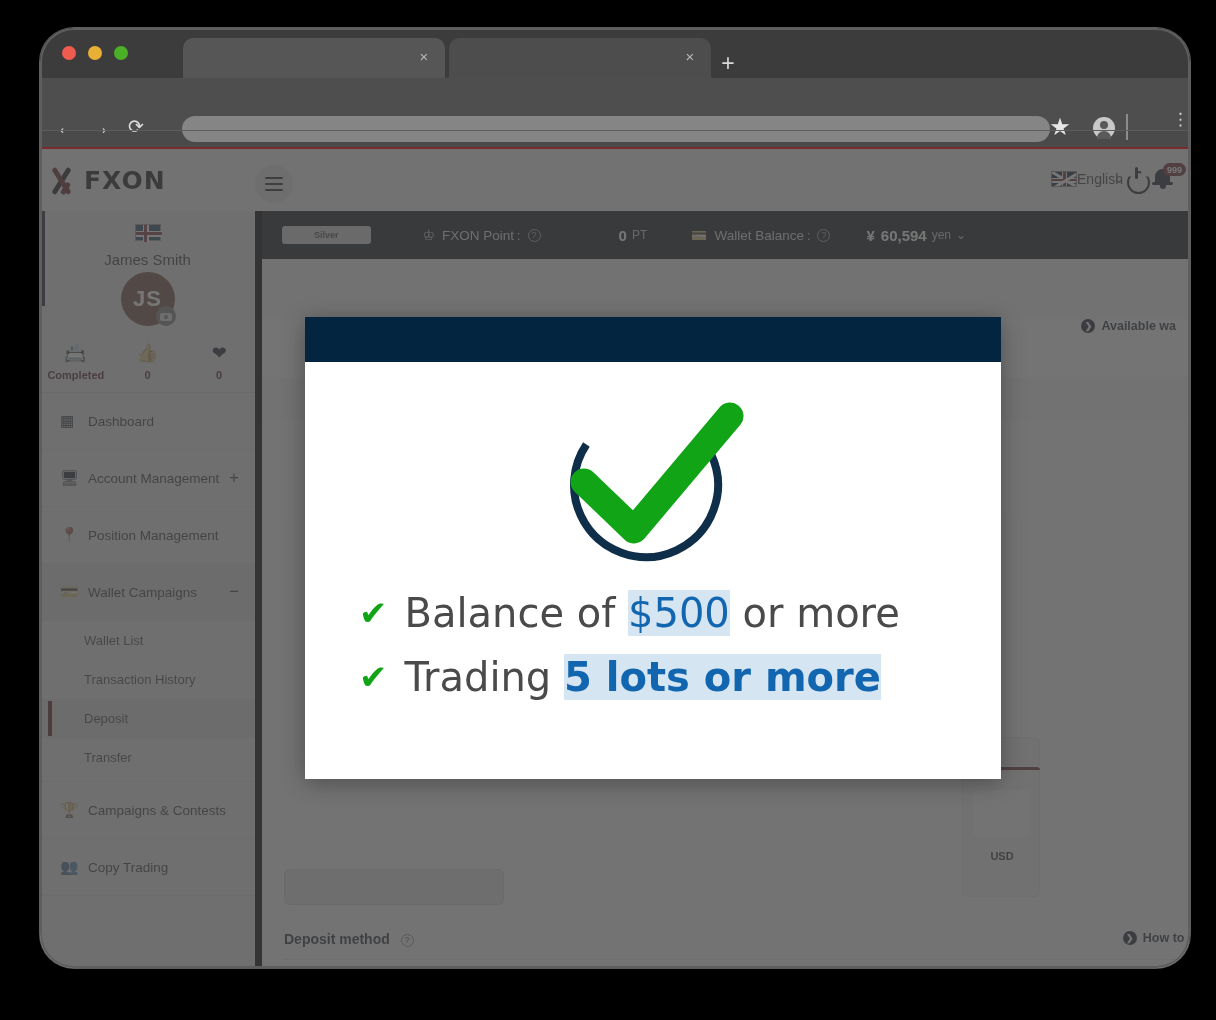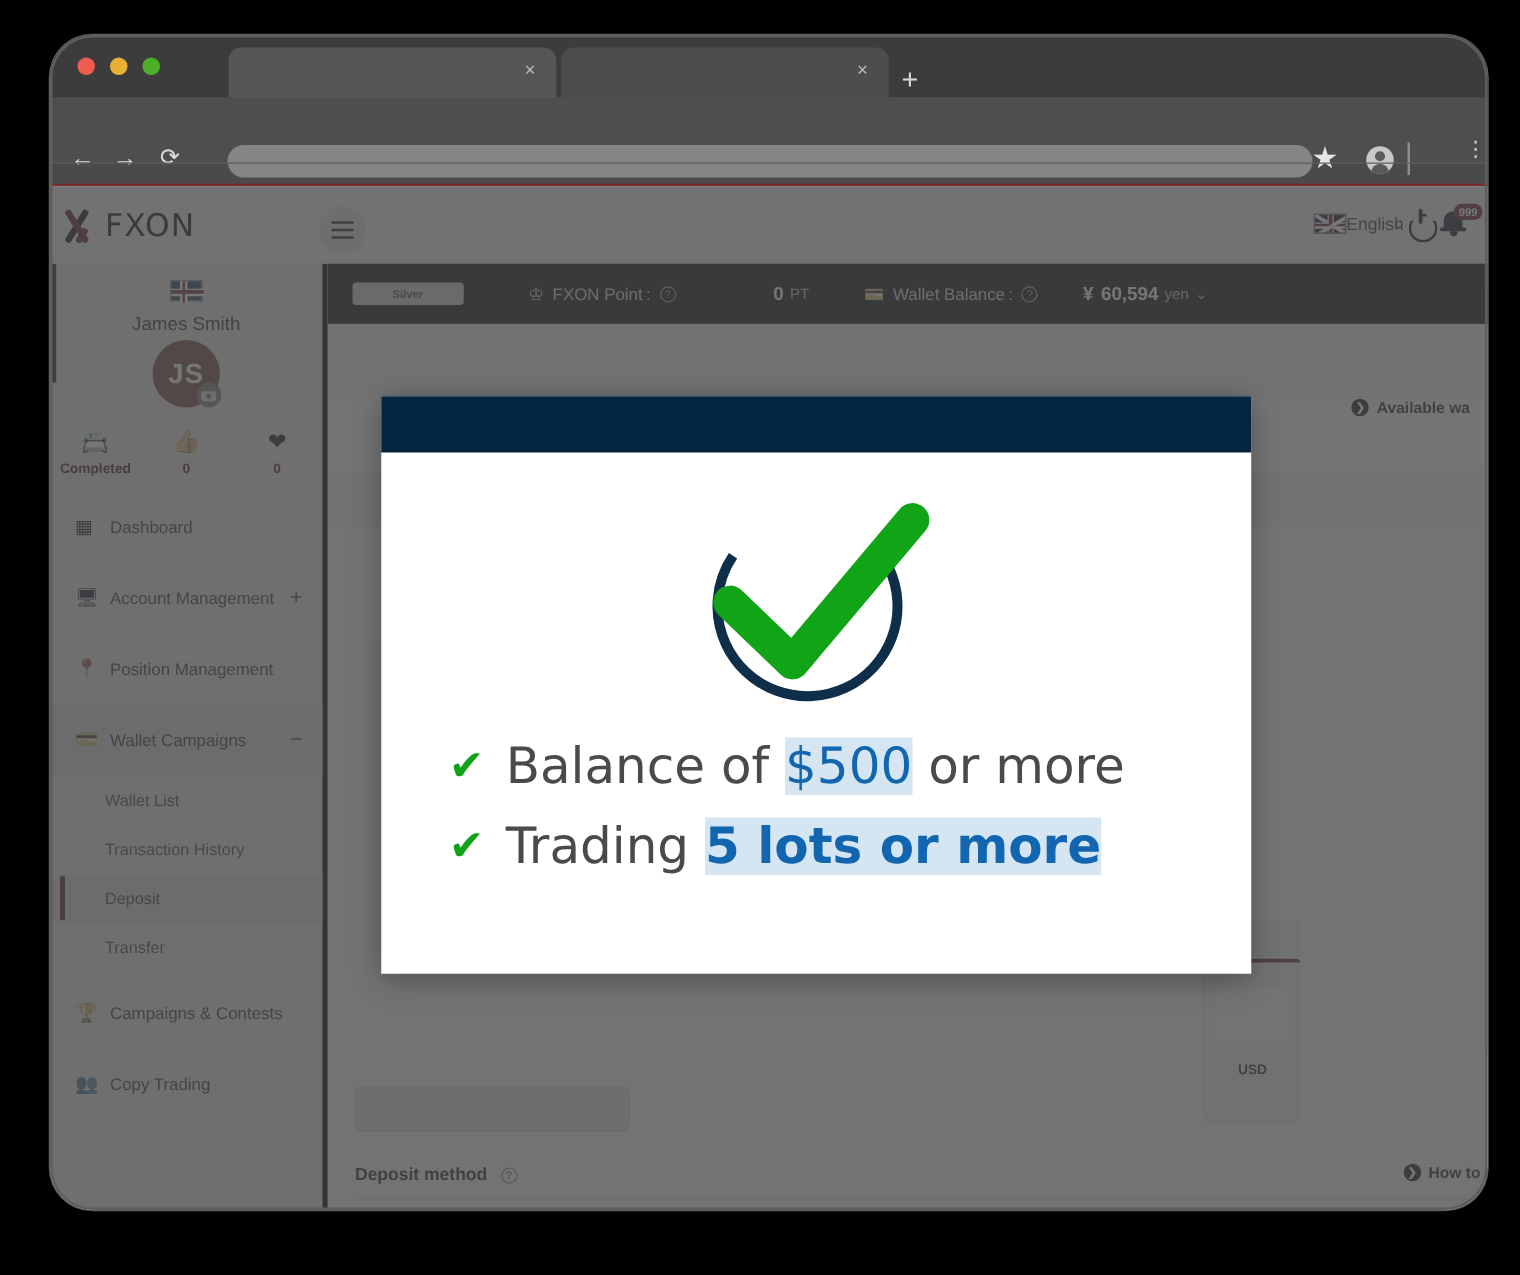--- a/index.html
+++ b/index.html
@@ -117,21 +117,21 @@
   .logo-x i {
     position: absolute; left: 13px; top: -1px; width: 5px; height: 30px;
     background: #1a1a1a; border-radius: 2px;
   }
   .logo-x i:nth-child(1) { transform: rotate(32deg); }
   .logo-x i:nth-child(2) { transform: rotate(-32deg); background: #b11226; }
   .logo-x i:nth-child(3) {
     height: 13px; top: 15px; left: 17px; background: #b11226; transform: rotate(32deg);
   }
   .logo-text {
-    font-size: 25px; font-weight: 400; letter-spacing: 1px; color: #1a1a1a;
+    font-size: 25px; font-weight: 700; letter-spacing: 1px; color: #1a1a1a;
     font-family: "DejaVu Sans", sans-serif;
   }
   .hamburger {
     position: absolute; left: 215px; top: 16px;
     width: 38px; height: 38px; border-radius: 50%; background: #dcdcdc;
   }
   .hamburger b {
     position: absolute; left: 10px; width: 18px; height: 2.4px;
     background: #2a2a2a; border-radius: 2px;
   }
@@ -184,21 +184,21 @@
   .bell-badge {
     position: absolute; right: -8px; top: -2px;
     background: #c8102e; color: #fff; font-size: 9px; font-weight: 700;
     padding: 1.5px 4px; border-radius: 8px; line-height: 10px;
   }
 
   
   .sidebar {
     position: absolute; left: 0; top: 62px; width: 222px; height: 757px;
     background: #e4e4e4;
-    border-right: 4px solid #000000;
+    border-right: 7px solid #000000;
   }
   .side-accent {
     position: absolute; left: 0; top: 0; width: 5px; height: 95px; background: #10253c;
   }
   .profile-block { position: relative; width: 100%; padding-top: 13px; text-align: center; }
   .is-flag {
     width: 26px; height: 17px; margin: 0 auto; position: relative; background: #02529c;
     border: 1px solid #9a9a9a;
   }
   .is-flag .v { position: absolute; left: 7px; top: 0; width: 6px; height: 17px; background: #fff; }

